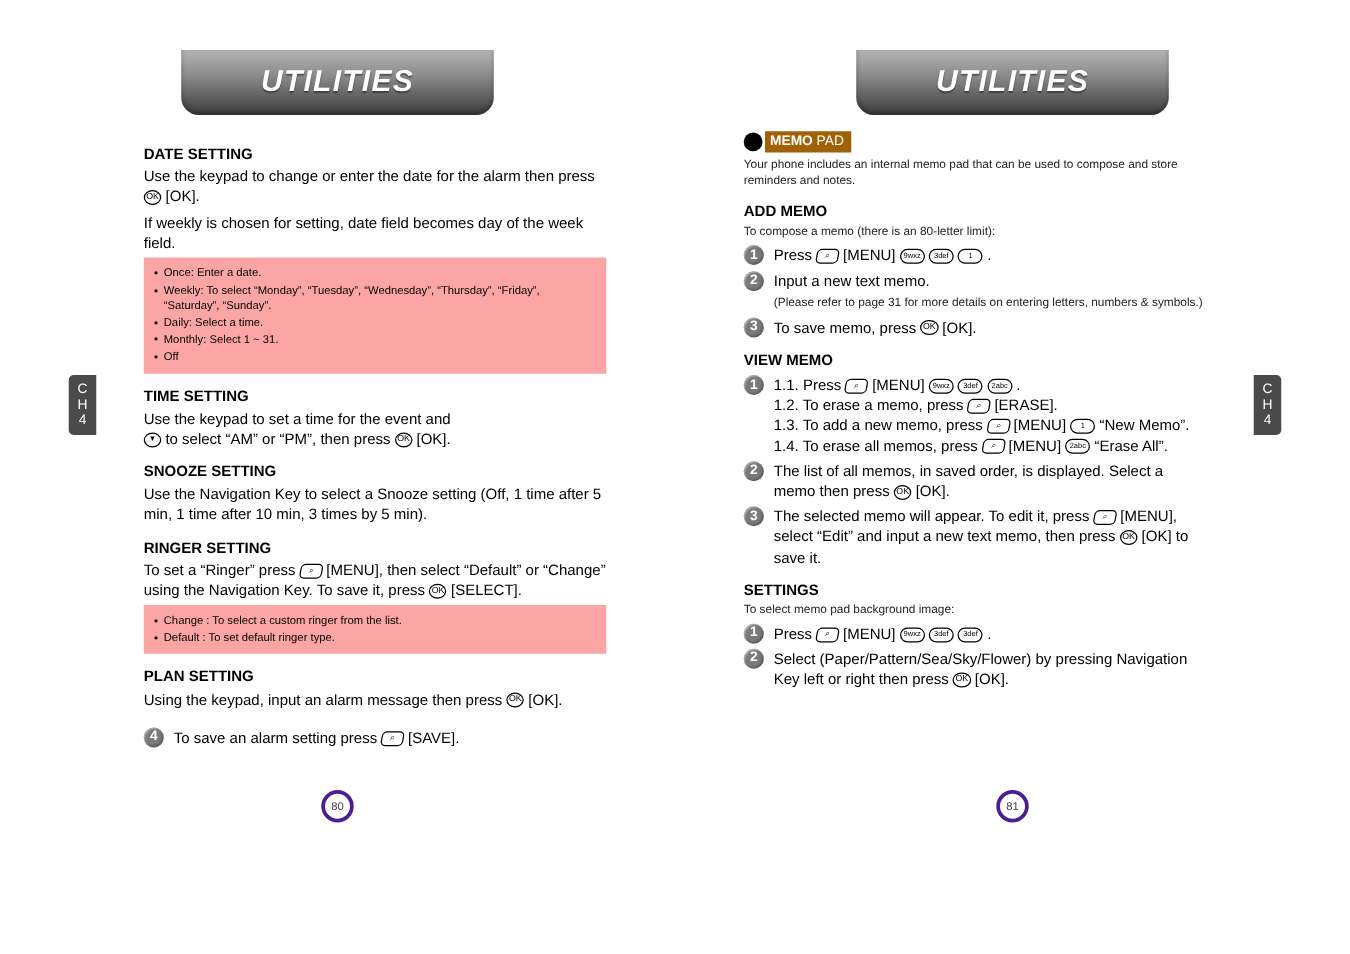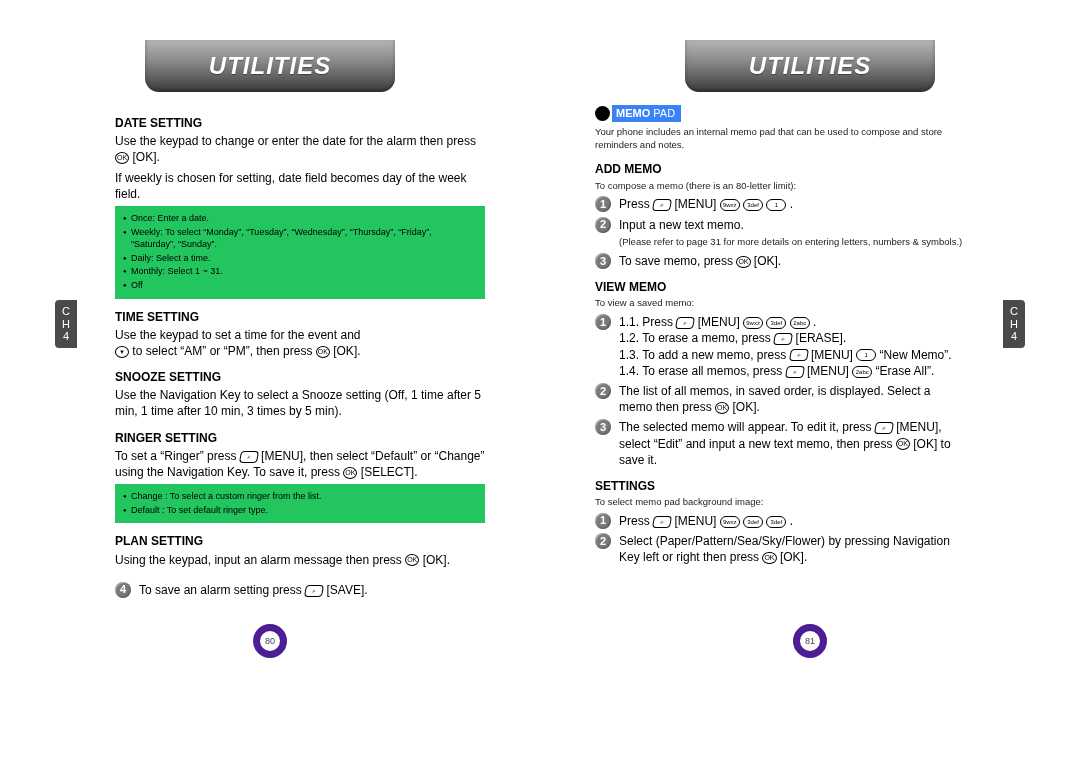--- a/index.html
+++ b/index.html
@@ -74,21 +74,21 @@
   }
   .page .content { left:115px; right:55px; }
   .page.right .content { left:55px; right:115px; }
   h4.sub {
     font-size: 12px;
     font-weight: bold;
     margin: 10px 0 2px 0;
   }
   p { margin: 0 0 4px 0; }
   .note-box {
-    background: #22c55e;
+    background: #fca5a5;
     font-size: 9px;
     line-height: 1.4;
     padding: 6px 8px 6px 8px;
     margin: 4px 0 8px 0;
   }
   .note-box .row { display:flex; align-items:flex-start; margin-bottom:1px;}
   .note-box .dot { width:8px; flex-shrink:0; }
   .note-box .dot::before { content:"\25CF"; font-size:6px; position:relative; top:-1px;}
   .small { font-size: 9.5px; color:#222; }
   .icon {
@@ -140,29 +140,29 @@
   .section-badge {
     display:inline-flex;
     align-items:center;
     margin: 0 0 4px 0;
   }
   .section-badge .circ {
     width: 15px; height: 15px; border-radius: 50%;
     background:#000; margin-right:2px;
   }
   .section-badge .label {
-    background:#3b82f6; color:#fff; font-size:11px; font-weight:bold;
+    background:#a16207; color:#fff; font-size:11px; font-weight:bold;
     padding:1px 6px 1px 4px;
   }
   .pagenum {
     position:absolute;
     bottom:105px;
     left:50%;
     transform:translateX(-50%);
-    border:7px solid #4c1d95;
+    border:3px solid #4c1d95;
     border-radius:50%;
     width:20px; height:20px;
     font-size:9px;
     display:flex; align-items:center; justify-content:center;
     color:#444;
   }
 </style>
 </head>
 <body>
 
@@ -306,21 +306,20 @@
       <div class="step">
         <div class="num">3</div>
         <div class="txt">
           <span>To save memo, press</span>
           <span class="icon">OK</span>
           <span>[OK].</span>
         </div>
       </div>
 
       <h4 class="sub">VIEW MEMO</h4>
-      <p class="small">To view a saved memo:</p>
 
       <div class="step">
         <div class="num">1</div>
         <div class="txt">
           <span>1.1. Press</span>
           <span class="icon soft">⌕</span>
           <span>[MENU]</span>
           <span class="icon pill">9wxz</span>
           <span class="icon pill">3def</span>
           <span class="icon pill">2abc</span> .<br>

